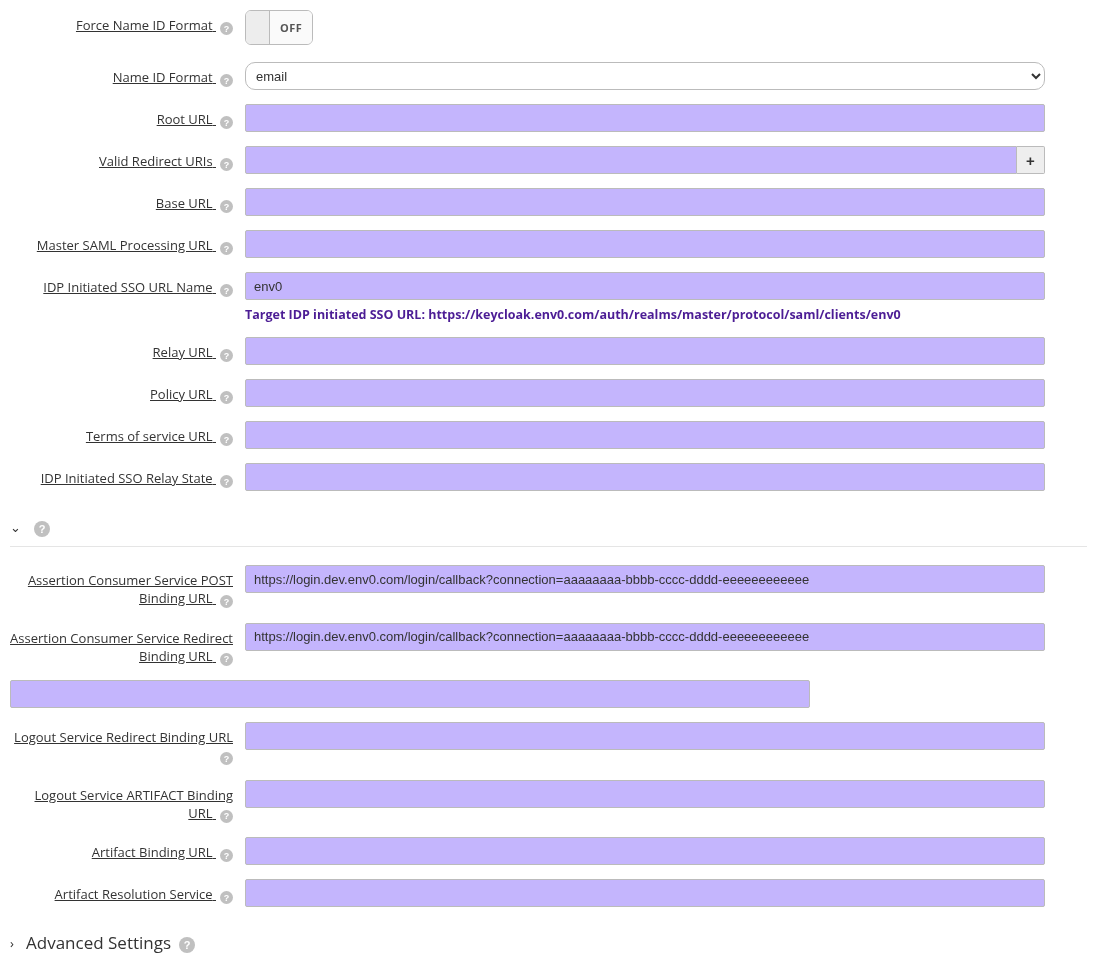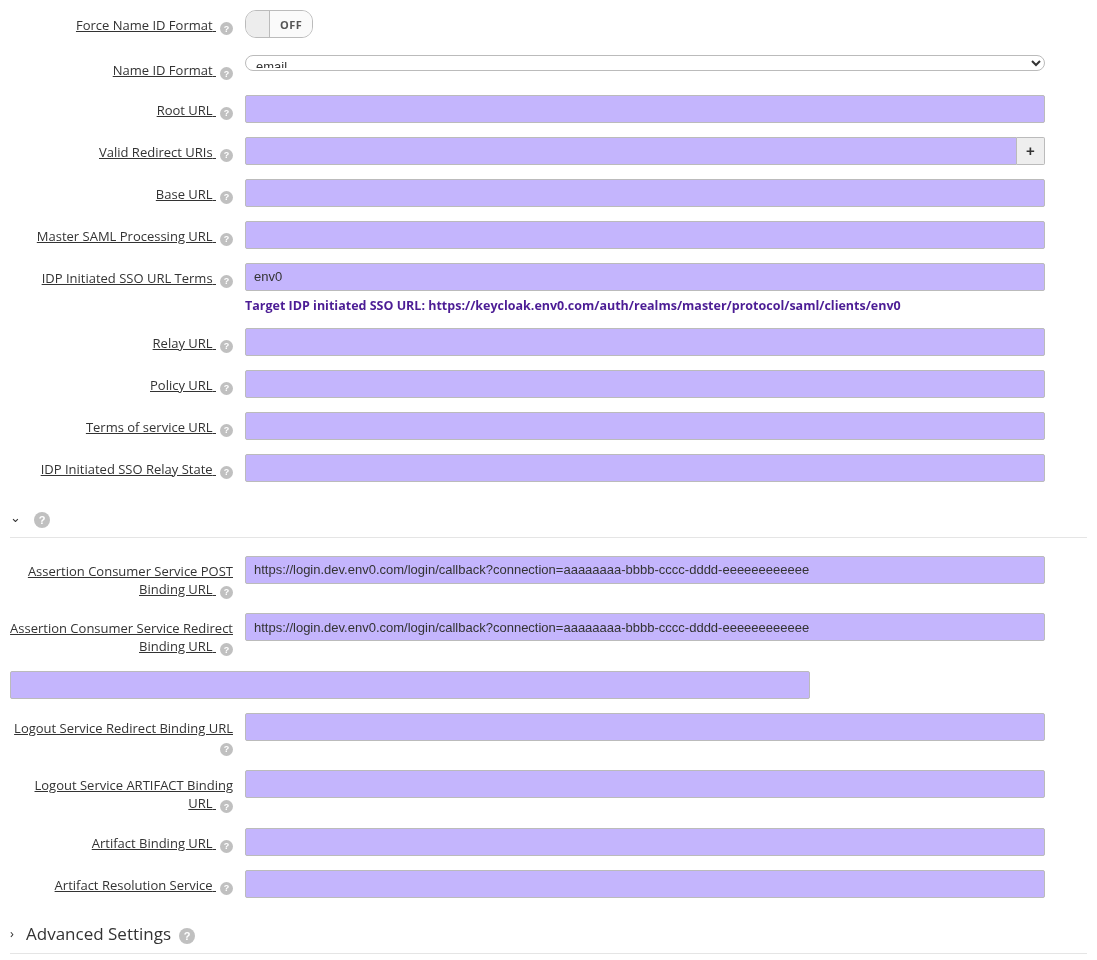--- a/index.html
+++ b/index.html
@@ -43,21 +43,21 @@
     height: 28px;
     border: 1px solid #bbb;
     border-radius: 2px;
     padding: 4px 8px;
     font-size: 13px;
     color: #333;
     background: #c4b5fd;
   }
   .select-input {
     width: 100%;
-    height: 16px;
+    height: 28px;
     border: 1px solid #bbb;
     border-radius: 10px;
     padding: 2px 6px;
     font-size: 13px;
     color: #333;
     background: #fff;
   }
   .add-row {
     display: flex;
     width: 100%;
@@ -79,23 +79,23 @@
     color: #333;
     display: flex;
     align-items: center;
     justify-content: center;
     border-top-right-radius: 2px;
     border-bottom-right-radius: 2px;
   }
   .toggle {
     display: inline-flex;
     border: 1px solid #bbb;
-    border-radius: 11px;
+    border-radius: 6px;
     overflow: hidden;
-    height: 28px;
+    height: 35px;
   }
   .toggle-left {
     width: 24px;
     background: #ededed;
     border-right: 1px solid #bbb;
   }
   .toggle-right {
     padding: 0 10px;
     display: flex;
     align-items: center;
@@ -227,21 +227,21 @@
     <span>Master SAML Processing URL</span>
     <span class="help-icon"><span class="help-circle">?</span></span>
   </div>
   <div class="input-col">
     <input type="text" class="text-input" value="" style="">
   </div>
 </div>
 
 <div class="form-row">
   <div class="label-col">
-    <span>IDP Initiated SSO URL Terms</span>
+    <span>IDP Initiated SSO URL Name</span>
     <span class="help-icon"><span class="help-circle">?</span></span>
   </div>
   <div class="input-col">
     <input type="text" class="text-input" value="env0" style="">
     <div class="helper-text">Target IDP initiated SSO URL: https://keycloak.env0.com/auth/realms/master/protocol/saml/clients/env0</div>
   </div>
 </div>
 
 <div class="form-row">
   <div class="label-col">

